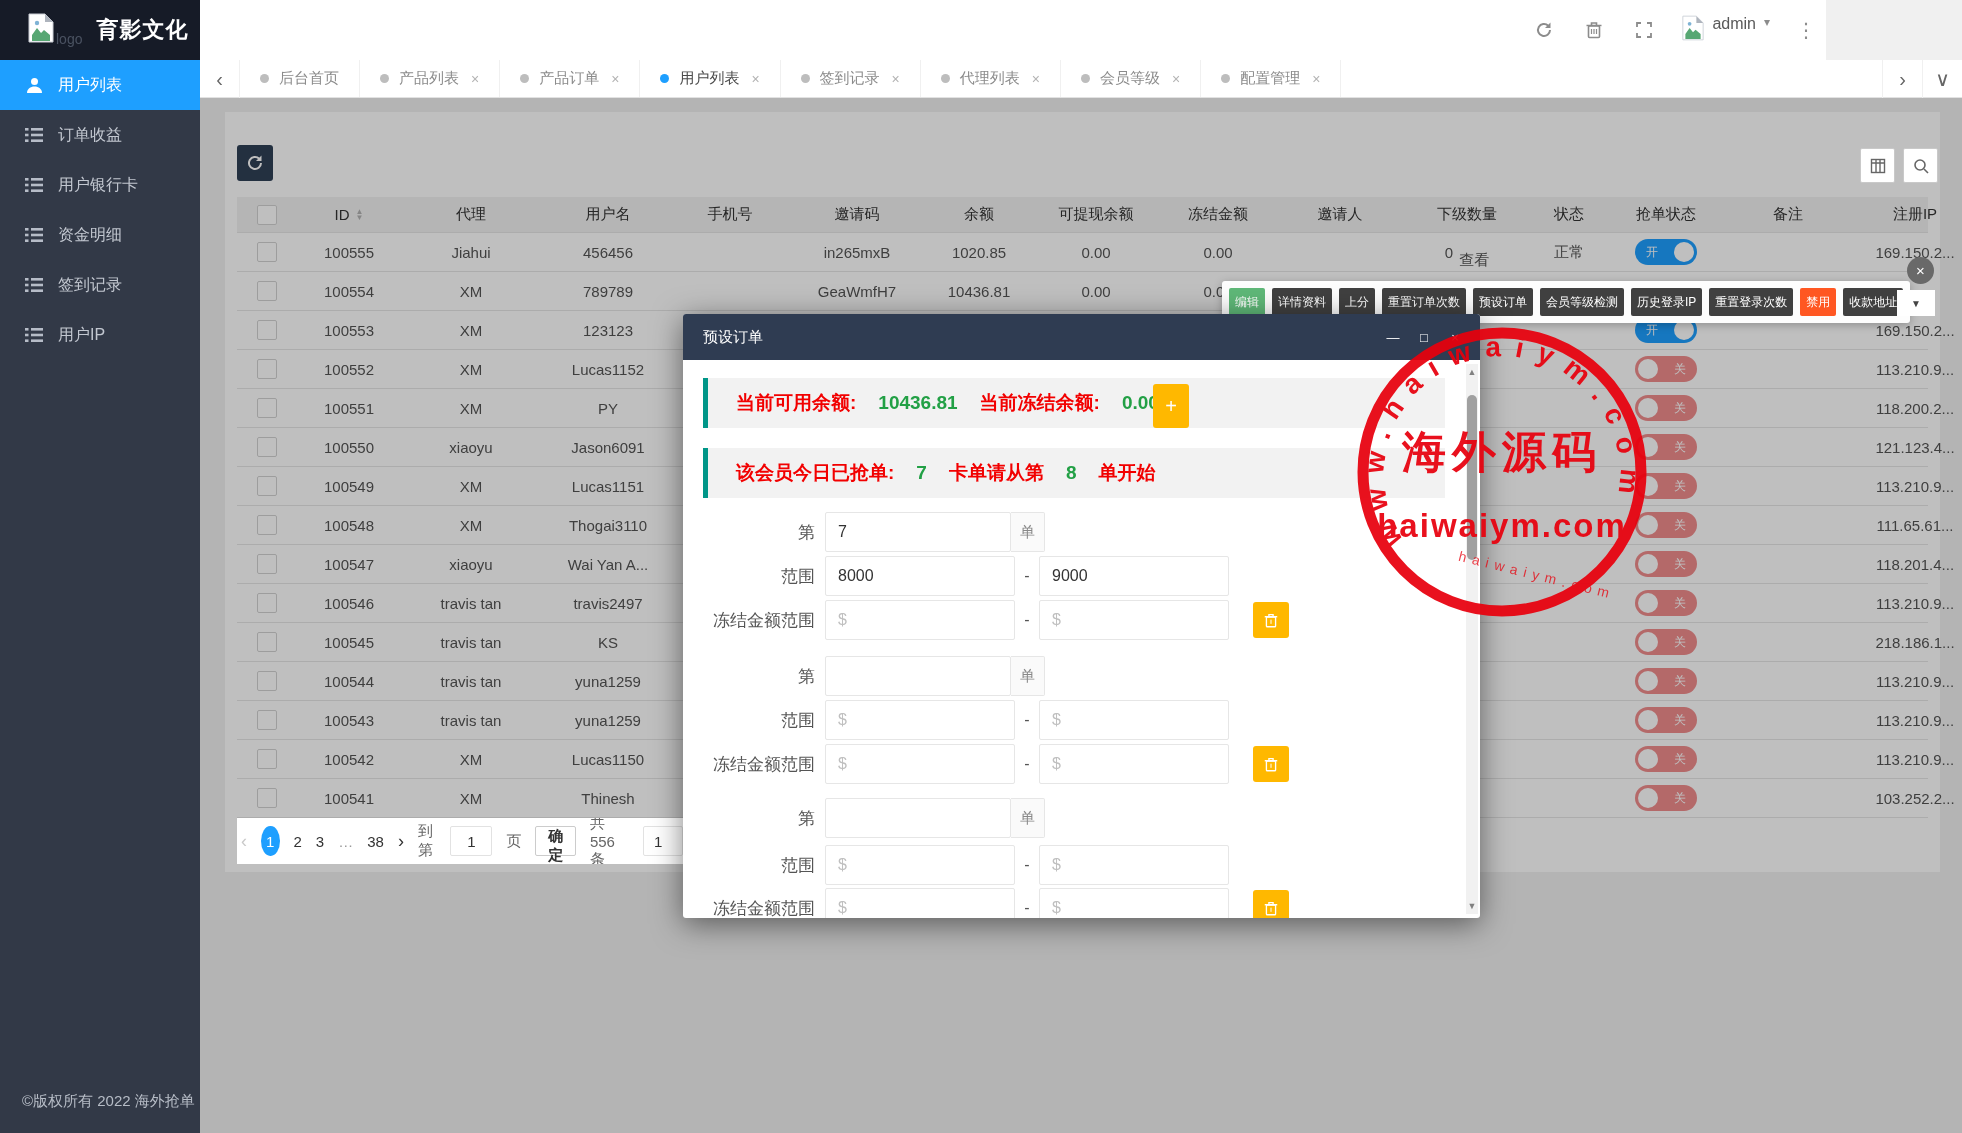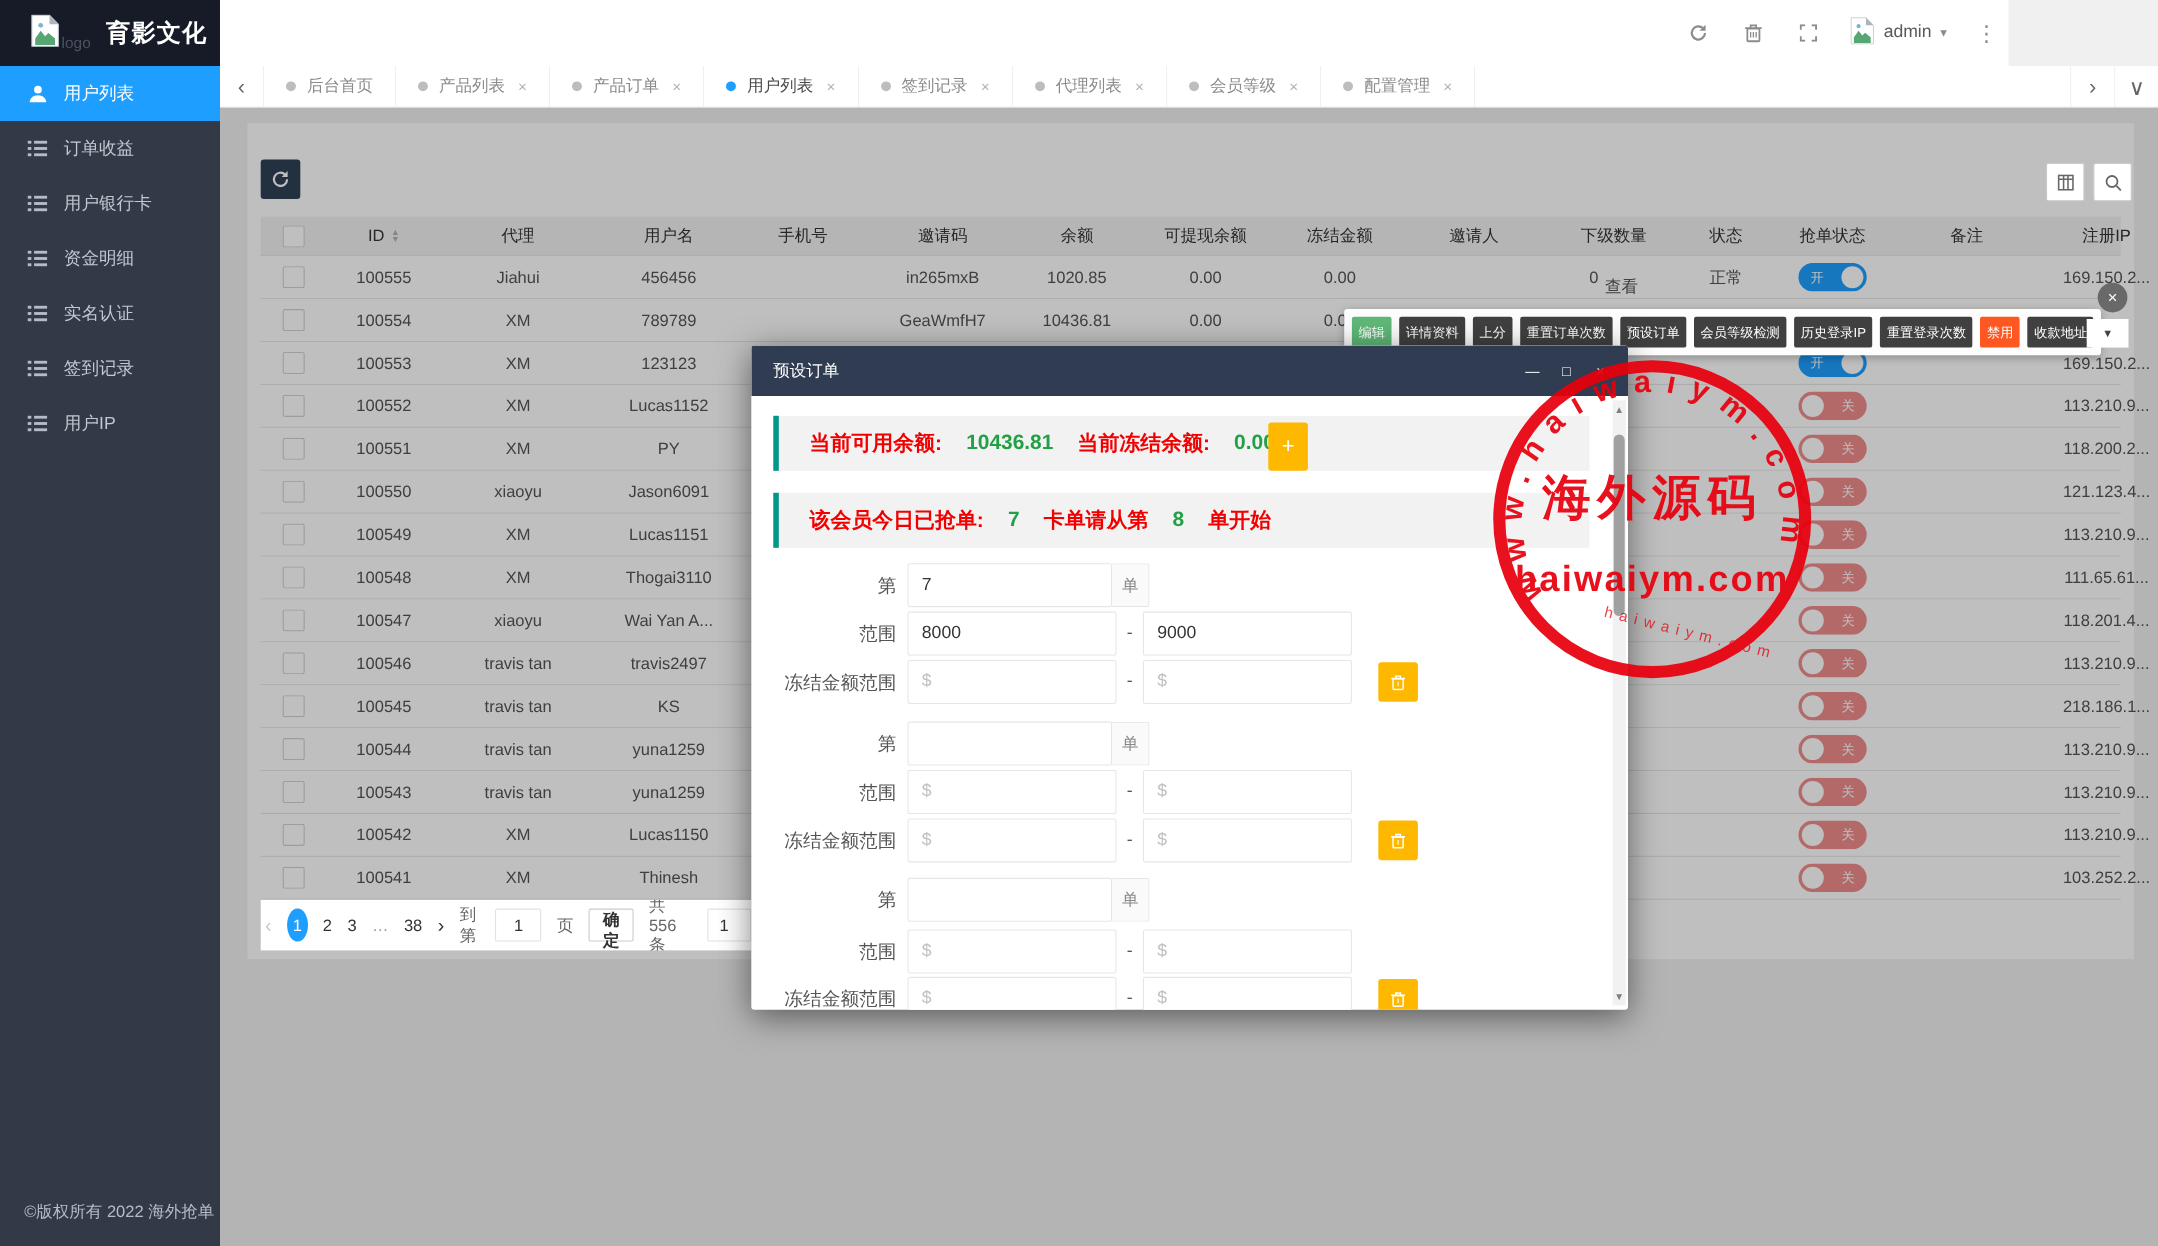--- a/index.html
+++ b/index.html
@@ -13,21 +13,21 @@
            display:flex; align-items:center; padding-left:28px; }
   .logo-alt { color:#4a5261; font-size:14px; margin-left:2px; margin-top:18px; }
   .brand-title { color:#fff; font-size:22px; font-weight:bold; margin-left:14px; letter-spacing:1px; }
   .nav-left { position:absolute; left:200px; top:0; height:60px; display:flex; align-items:center; }
   .menu-fold { width:60px; display:flex; justify-content:center; align-items:center; height:60px; cursor:pointer; }
   .nav-items { display:flex; height:60px; }
   .nav-item { height:60px; line-height:60px; padding:0 27px; font-size:16px; color:#595959; cursor:pointer; }
   .nav-item.active { background:#e4e4e4; }
   .nav-right { position:absolute; right:12px; top:0; height:60px; display:flex; align-items:center; gap:26px; }
   .nav-ico { width:24px; height:24px; display:flex; align-items:center; justify-content:center; cursor:pointer; }
-  .nav-user { display:flex; align-items:center; gap:8px; cursor:pointer; }
+  .nav-user { display:flex; gap:8px; cursor:pointer; }
   .nav-user .uname { font-size:16px; color:#595959; }
   .nav-caret { font-size:12px; color:#8c8c8c; }
   .nav-dots { font-size:20px; color:#8c8c8c; width:18px; text-align:center; cursor:pointer; }
 
   
   .tabbar { position:absolute; left:200px; top:60px; width:1762px; height:38px; background:#fff;
             border-bottom:1px solid #e2e2e2; display:flex; z-index:4; }
   .tab-arrow { width:40px; height:38px; display:flex; align-items:center; justify-content:center;
                color:#666; font-size:20px; border-right:1px solid #f0f0f0; cursor:pointer; flex:0 0 auto; }
   .tab-arrow.right { border-right:none; border-left:1px solid #f0f0f0; }
@@ -297,35 +297,20 @@
             <g fill="#b6bcc7">
               <rect y="1" width="3.5" height="2.6"></rect>
               <rect x="6" y="1" width="12" height="2.6"></rect>
               <rect y="6.7" width="3.5" height="2.6"></rect>
               <rect x="6" y="6.7" width="12" height="2.6"></rect>
               <rect y="12.4" width="3.5" height="2.6"></rect>
               <rect x="6" y="12.4" width="12" height="2.6"></rect>
             </g>
           </svg>
         </span>
-        <span>实名认证</span>
-      </div>
-      <div class="side-item">
-        <span class="ic">
-          <svg width="18" height="16" viewBox="0 0 18 16">
-            <g fill="#b6bcc7">
-              <rect y="1" width="3.5" height="2.6"></rect>
-              <rect x="6" y="1" width="12" height="2.6"></rect>
-              <rect y="6.7" width="3.5" height="2.6"></rect>
-              <rect x="6" y="6.7" width="12" height="2.6"></rect>
-              <rect y="12.4" width="3.5" height="2.6"></rect>
-              <rect x="6" y="12.4" width="12" height="2.6"></rect>
-            </g>
-          </svg>
-        </span>
         <span>签到记录</span>
       </div>
       <div class="side-item">
         <span class="ic">
           <svg width="18" height="16" viewBox="0 0 18 16">
             <g fill="#b6bcc7">
               <rect y="1" width="3.5" height="2.6"></rect>
               <rect x="6" y="1" width="12" height="2.6"></rect>
               <rect y="6.7" width="3.5" height="2.6"></rect>
               <rect x="6" y="6.7" width="12" height="2.6"></rect>

